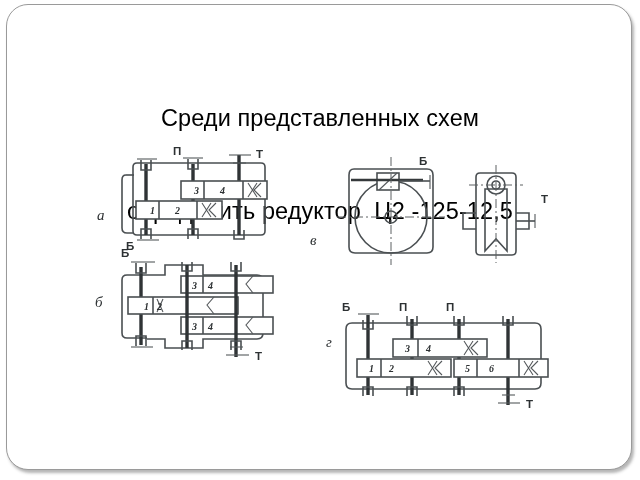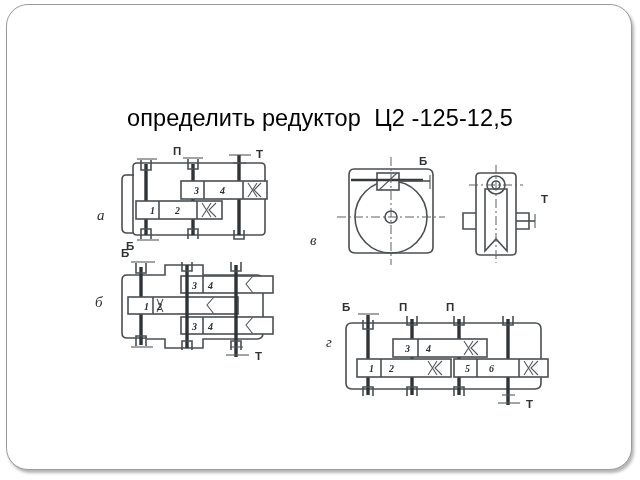--- a/index.html
+++ b/index.html
@@ -100,20 +100,21 @@
     font-style: italic;
     fill: #2d3133;
   }
 </style>
 </head>
 <body>
 
 <div id="slide">
 
   <div id="title-block">
+    <span class="tline">Среди представленных схем</span>
     <span class="tline">определить редуктор  Ц2 -125-12,5</span>
   </div>
 
   <div id="figure-area">
     <svg width="626" height="280" viewBox="0 0 626 280" xmlns="http://www.w3.org/2000/svg">
 
       <g>
         <text class="figlbl" x="90" y="73">а</text>
 
         <path class="ln" d="M126 26 L126 20 Q126 16 130 16 L254 16 Q258 16 258 20 L258 84 Q258 88 254 88 L130 88 Q126 88 126 84 L126 26 Z"></path>

